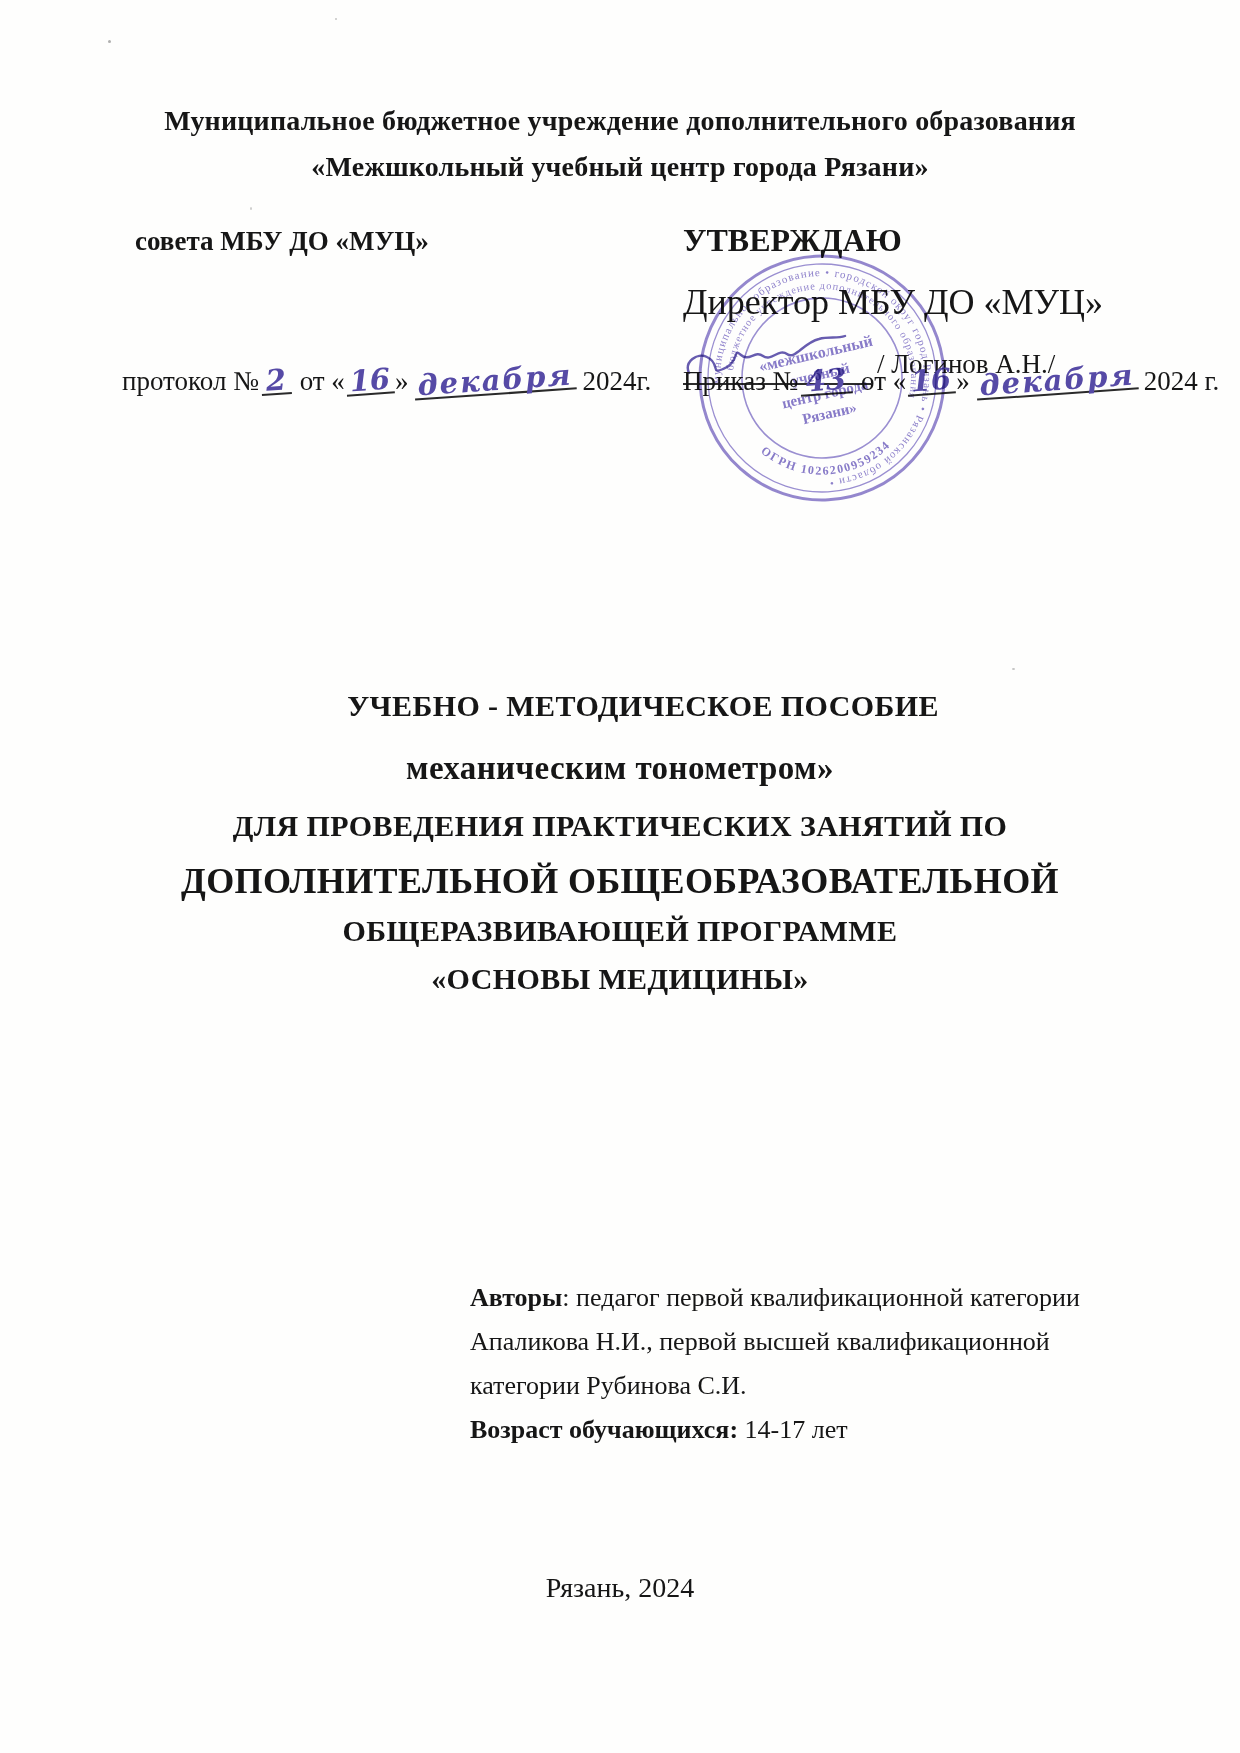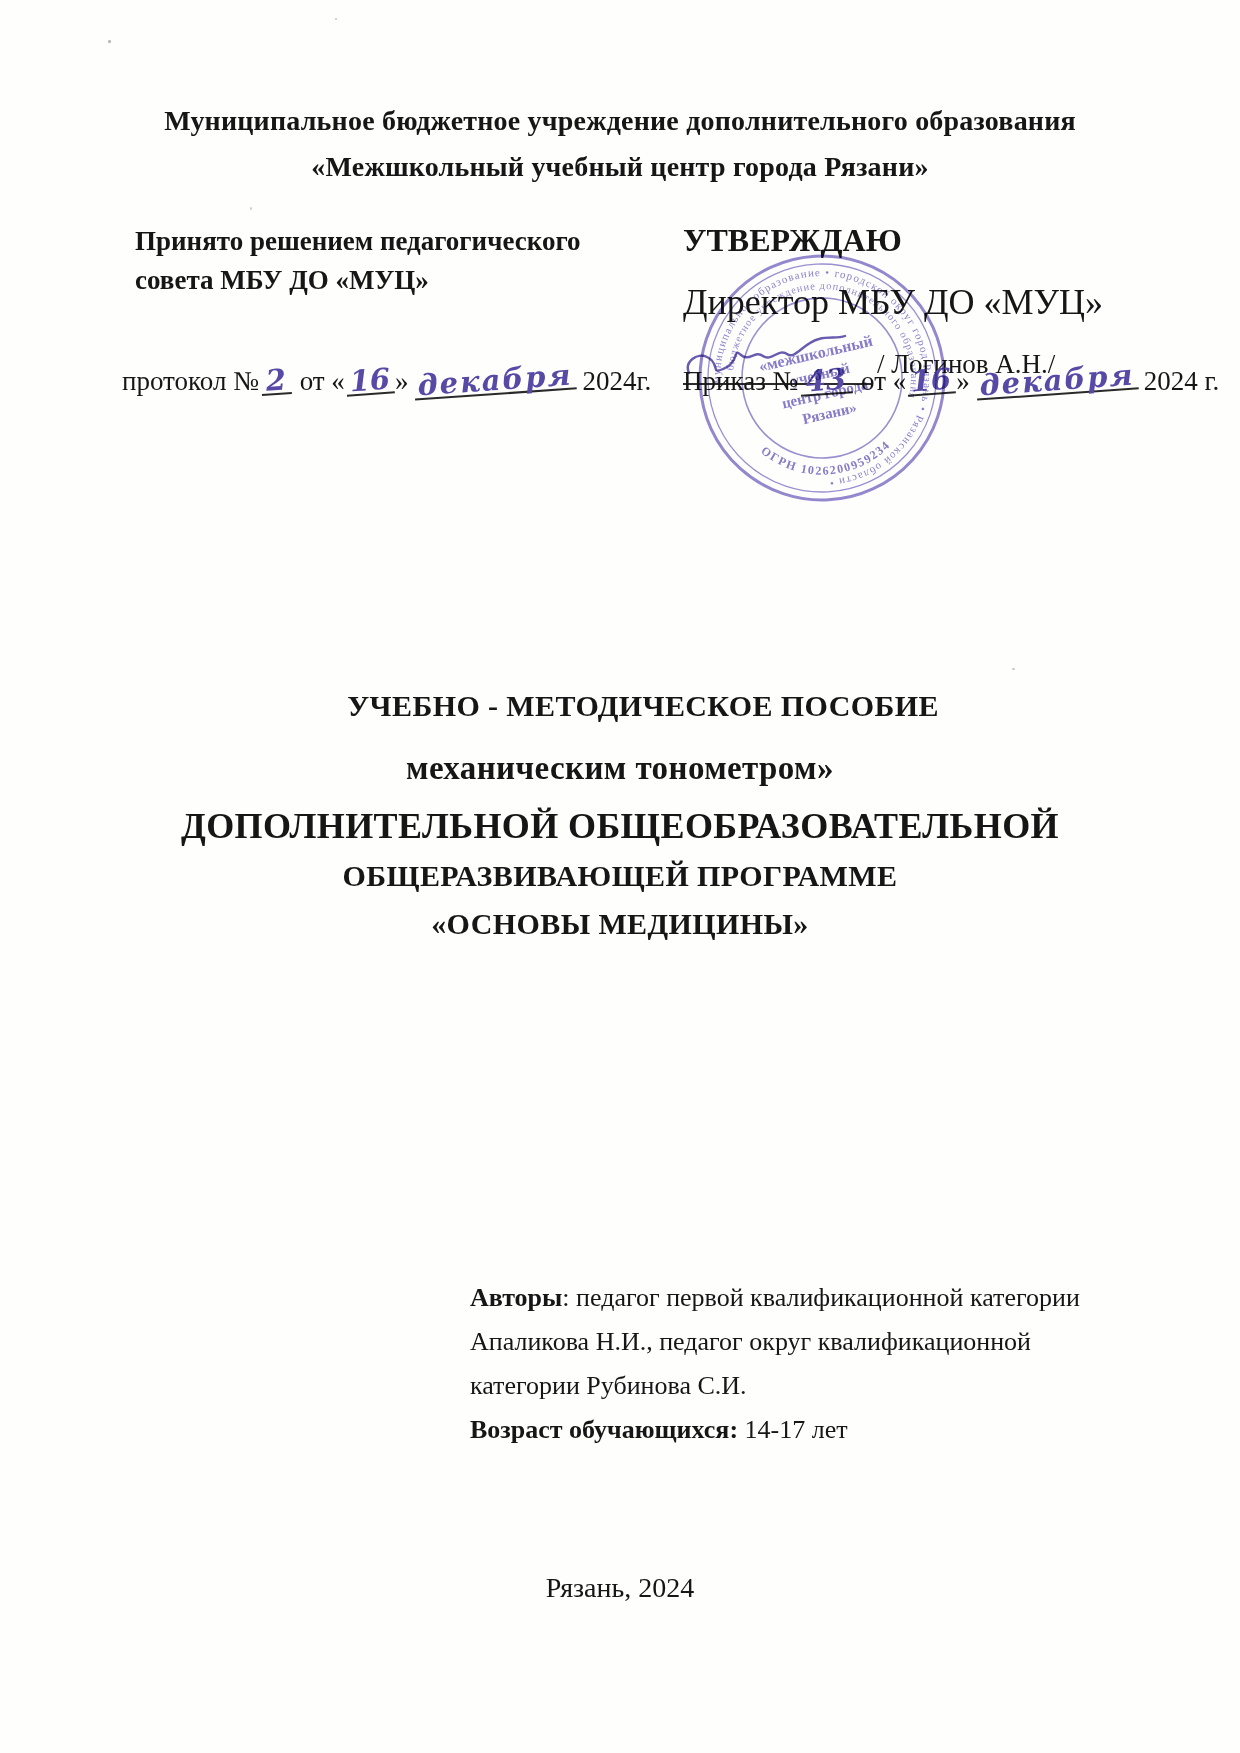--- a/index.html
+++ b/index.html
@@ -63,21 +63,20 @@
 <body>
 
 <div class="page">
 
   <div class="org-header">
     <div>Муниципальное бюджетное учреждение дополнительного образования</div>
     <div>«Межшкольный учебный центр города Рязани»</div>
   </div>
 
   <div class="accepted">
-    <div>Принято решением педагогического</div>
     <div>совета МБУ ДО «МУЦ»</div>
   </div>
 
   <div class="protocol-line"><span>протокол №</span><span class="hw blank w-num">2</span> <span>от «</span><span class="hw blank w-day">16</span><span>»</span><span class="hw blank w-month">декабря</span><span>2024г.</span></div>
 
   <div class="approve">
     <div class="utv">УТВЕРЖДАЮ</div>
     <div class="director">Директор МБУ ДО «МУЦ»</div>
     <div class="sig-row">
       <span class="sig-line"><svg width="186" height="50" viewBox="0 0 186 50">
@@ -112,28 +111,29 @@
       <text x="132" y="112" font-size="16">«межшкольный</text>
       <text x="132" y="133" font-size="15">учебный</text>
       <text x="132" y="153" font-size="15">центр города</text>
       <text x="132" y="173" font-size="15">Рязани»</text>
     </g>
   </svg>
 
   <div class="title-block">
     <div class="t-line t0">УЧЕБНО - МЕТОДИЧЕСКОЕ ПОСОБИЕ</div>
     <div class="t-line t2">механическим тонометром»</div>
+    <div class="t-line t3">ДЛЯ ПРОВЕДЕНИЯ ПРАКТИЧЕСКИХ ЗАНЯТИЙ ПО</div>
     <div class="t-line t4">ДОПОЛНИТЕЛЬНОЙ ОБЩЕОБРАЗОВАТЕЛЬНОЙ</div>
     <div class="t-line t5">ОБЩЕРАЗВИВАЮЩЕЙ ПРОГРАММЕ</div>
     <div class="t-line t6">«ОСНОВЫ МЕДИЦИНЫ»</div>
   </div>
 
   <div class="authors">
     <div><b>Авторы</b><span>: педагог первой квалификационной категории</span></div>
-    <div>Апаликова Н.И., педагог округ квалификационной</div>
+    <div>Апаликова Н.И., первой высшей квалификационной</div>
     <div>категории Рубинова С.И.</div>
     <div><b>Возраст обучающихся:</b><span> 14-17 лет</span></div>
   </div>
 
   <div class="footer">Рязань, 2024</div>
 
   <div class="speck sp1"></div>
   <div class="speck sp2"></div>
   <div class="speck sp3"></div>
   <div class="speck sp4"></div>

